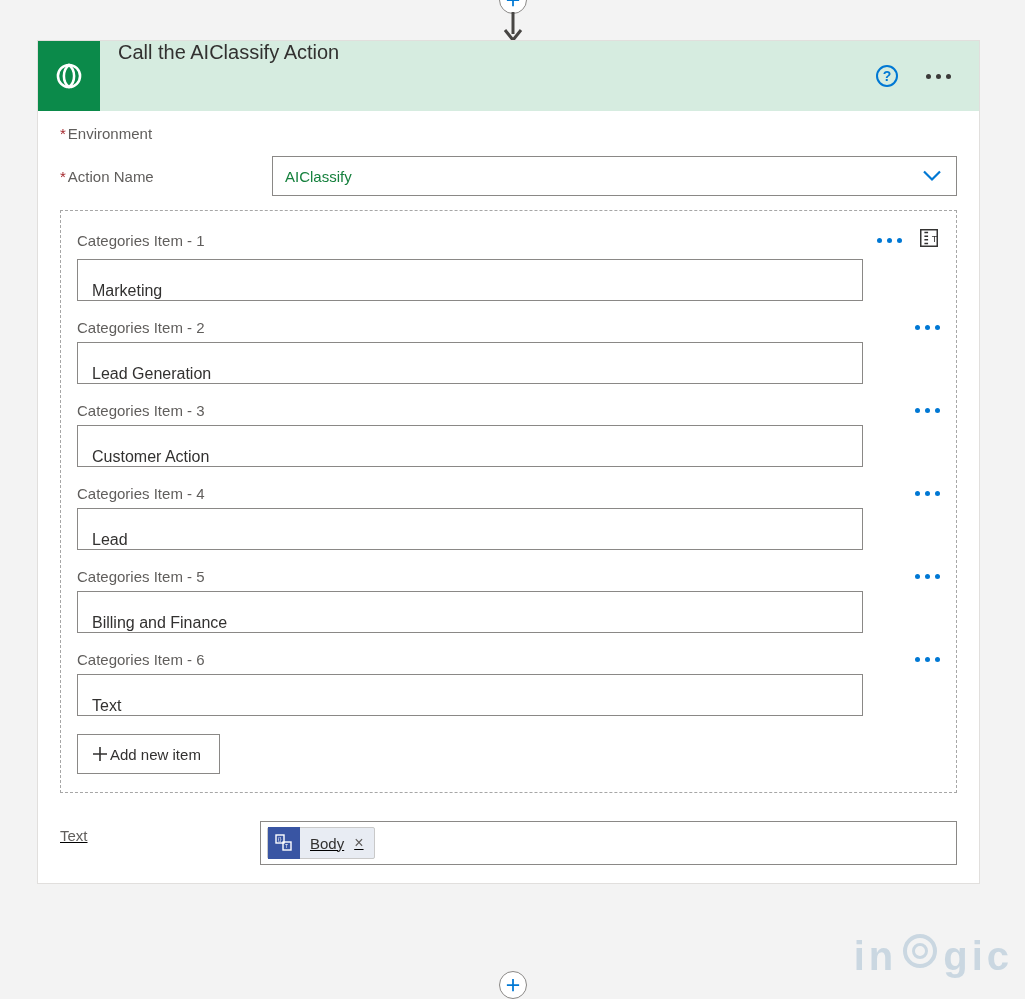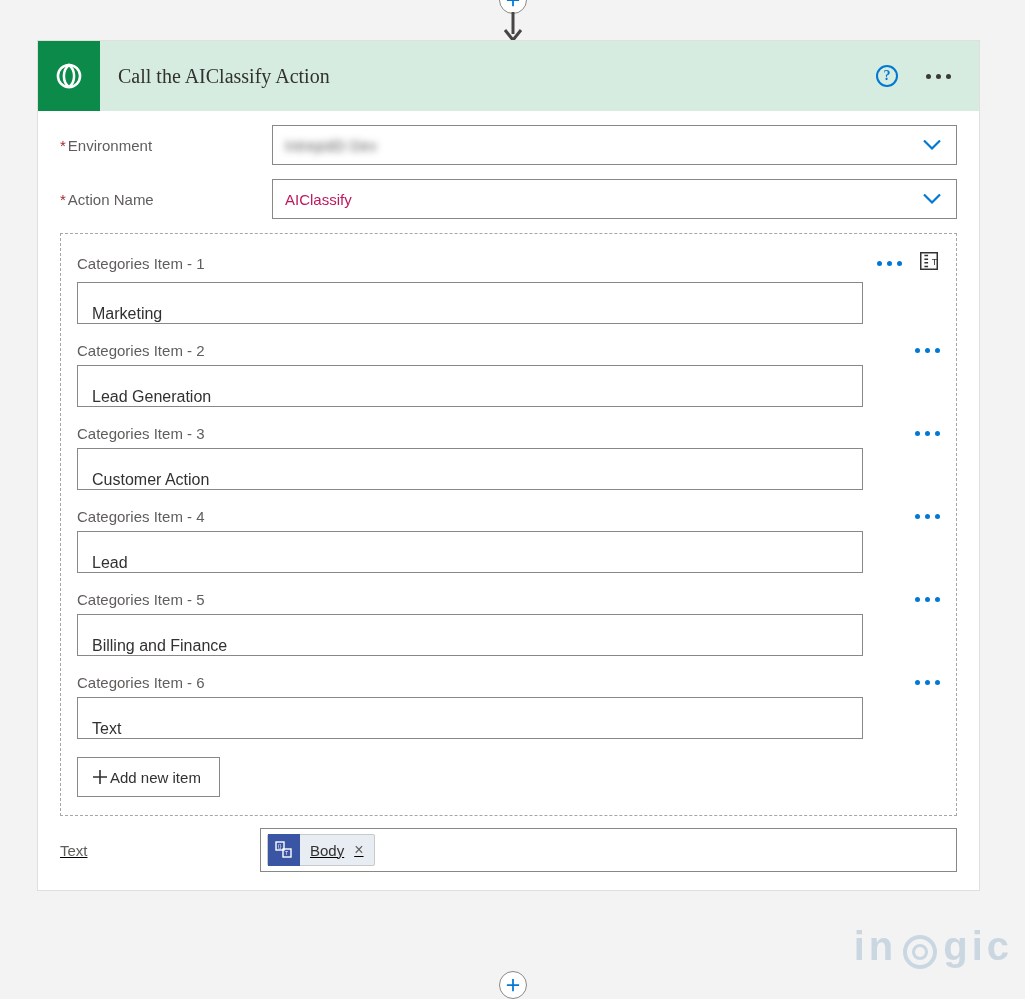--- a/index.html
+++ b/index.html
@@ -36,23 +36,21 @@
     position: absolute;
     top: 40px; left: 37px; right: 45px;
     background: #fff;
     border: 1px solid #e1dfdd;
   }
 
   .card-header {
     height: 70px;
     background: #d6ece0;
     display: flex;
-    align-items: center;
     position: relative;
-    font-family: Liberation Serif, serif;
   }
   .connector-tile {
     width: 62px; height: 70px;
     background: #0b8a4a;
     display: flex; align-items: center; justify-content: center;
   }
   .connector-tile svg { width: 34px; height: 34px; }
   .card-title {
     font-size: 20px;
     color: #323130;
@@ -99,21 +97,21 @@
   }
   .req { color: #a4262c; margin-right: 2px; }
   .select-box {
     flex: 1;
     height: 40px;
     border: 1px solid #8a8886;
     display: flex;
     align-items: center;
     padding: 0 12px;
     font-size: 15px;
-    color: #be185d;
+    color: #15803d;
     background: #fff;
     position: relative;
   }
   .select-box.blur { color: transparent; text-shadow: 0 0 7px #555; }
   .chev {
     position: absolute; right: 14px; top: 50%; transform: translateY(-50%);
   }
   .chev svg { width: 20px; height: 12px; }
 
   .dashed-group {
@@ -175,20 +173,21 @@
     font-size: 15px;
     color: #605e5c;
   }
   .pill-container {
     flex: 1;
     height: 44px;
     border: 1px solid #8a8886;
     display: flex; align-items: center;
     padding: 0 6px;
     background: #fff;
+    margin-top: 16px;
   }
   .pill {
     height: 32px;
     background: #e8ecf3;
     border: 1px solid #c9c9c9;
     border-radius: 2px;
     display: inline-flex; align-items: center;
     padding-right: 10px;
     font-size: 15px;
     color: #323130;
@@ -197,28 +196,28 @@
     width: 32px; height: 32px;
     background: #3955a3;
     display: flex; align-items: center; justify-content: center;
     margin-right: 10px;
   }
   .pill .pill-tile svg { width: 18px; height: 18px; }
   .pill .pill-x { margin-left: 10px; font-size: 16px; color: #605e5c; }
 
   .watermark {
     position: absolute;
-    right: 12px; bottom: 30px;
+    right: 12px; bottom: 20px;
     font-size: 40px;
     font-weight: 700;
     letter-spacing: 4px;
     color: #c3d3df;
     font-family: "Segoe UI", sans-serif;
     opacity: 0.85;
-    display: flex; align-items: flex-end; gap: 6px;
+    display: flex; align-items: flex-start; gap: 6px;
   }
   .watermark .wm-o {
     width: 34px; height: 34px;
     border: 4px solid #c3d3df;
     border-radius: 50%;
     position: relative;
     display: inline-block;
   }
   .watermark .wm-o::before {
     content: "";
@@ -261,28 +260,20 @@
           <span></span>
           <span></span>
         </div>
     </div>
   </div>
 
   <div class="card-body">
 
     <div class="fieldrow">
       <div class="label"><span class="req">*</span><span>Environment</span></div>
-      <div class="select-box blur">
-        <span>IntrepidD Dev</span>
-        <span class="chev">
-          <svg viewBox="0 0 20 12">
-              <path d="M2 2 L10 10 L18 2" fill="none" stroke="#0078d4" stroke-width="2.2"></path>
-            </svg>
-        </span>
-      </div>
     </div>
 
     <div class="fieldrow">
       <div class="label"><span class="req">*</span><span>Action Name</span></div>
       <div class="select-box">
         <span>AIClassify</span>
         <span class="chev">
           <svg viewBox="0 0 20 12">
               <path d="M2 2 L10 10 L18 2" fill="none" stroke="#0078d4" stroke-width="2.2"></path>
             </svg>

